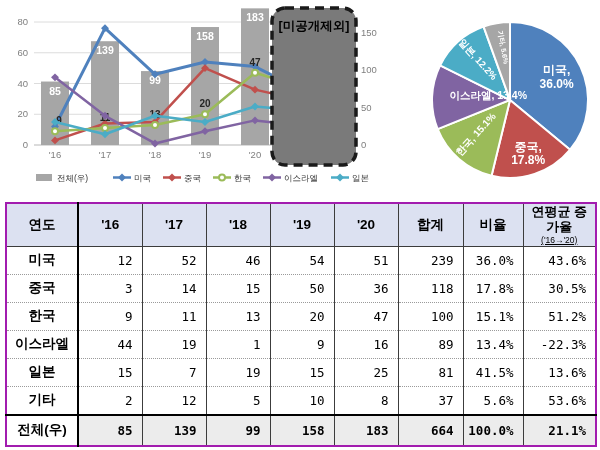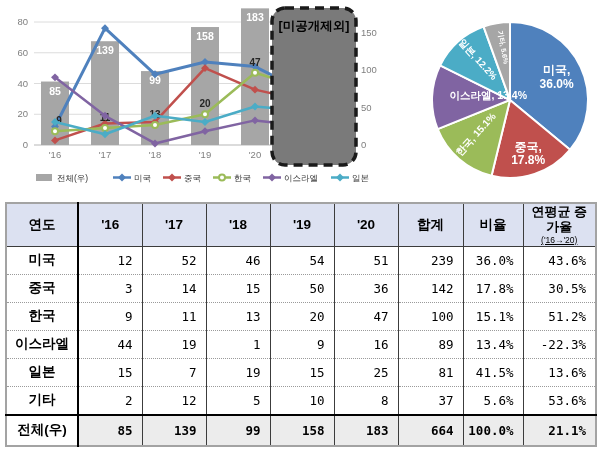--- a/index.html
+++ b/index.html
@@ -7,21 +7,21 @@
   .top{display:flex;width:600px;height:196px;}
   svg{display:block;}
   
   .tick{font:9.5px "Liberation Sans",sans-serif;fill:#7f7f7f;}
   .barlabel{font:bold 10.5px "Liberation Sans",sans-serif;fill:#ffffff;}
   .dlabel{font:bold 10px "Liberation Sans",sans-serif;fill:#262626;}
   .legend{font:8.5px "Liberation Sans",sans-serif;fill:#333333;}
   .boxlabel{font:bold 12.5px "Liberation Sans",sans-serif;fill:#000000;}
   .plabel{font-family:"Liberation Sans",sans-serif;font-weight:bold;fill:#ffffff;}
   
-  table{border-collapse:collapse;border:2px solid #a3a3a3;margin:6px 17px 0 5px;table-layout:fixed;width:590px;}
+  table{border-collapse:collapse;border:2px solid #a21caf;margin:6px 17px 0 5px;table-layout:fixed;width:590px;}
   th{background:#dce1f1;border:1px solid #3c3c3c;font-size:13.5px;font-weight:bold;color:#000;padding:1px 2px;height:38px;vertical-align:middle;}
   th:first-child{border-right:2px solid #000;}
   .gtitle{font-size:13px;line-height:1.15;word-break:break-all;text-align:center;}
   .gsub{font-size:8.5px;font-weight:normal;margin-top:0px;text-decoration:underline;}
   td{border-left:1px solid #3c3c3c;border-bottom:1px dotted #9a9a9a;
      font-family:"DejaVu Sans Mono",monospace;font-size:12.5px;color:#000;
      text-align:right;padding:0 9px 0 0;height:27px;}
   td.rowlabel{font-family:"Liberation Sans",sans-serif;font-weight:bold;text-align:center;
      padding:0;border-right:2px solid #000;font-size:13.5px;}
   tr.total td{background:#ececec;border-top:2px solid #000;border-bottom:none;font-weight:bold;height:29px;}
@@ -184,21 +184,21 @@
         <td>36.0%</td>
         <td>43.6%</td>
       </tr>
       <tr>
         <td class="rowlabel">중국</td>
         <td>3</td>
         <td>14</td>
         <td>15</td>
         <td>50</td>
         <td>36</td>
-        <td>142</td>
+        <td>118</td>
         <td>17.8%</td>
         <td>30.5%</td>
       </tr>
       <tr>
         <td class="rowlabel">한국</td>
         <td>9</td>
         <td>11</td>
         <td>13</td>
         <td>20</td>
         <td>47</td>

